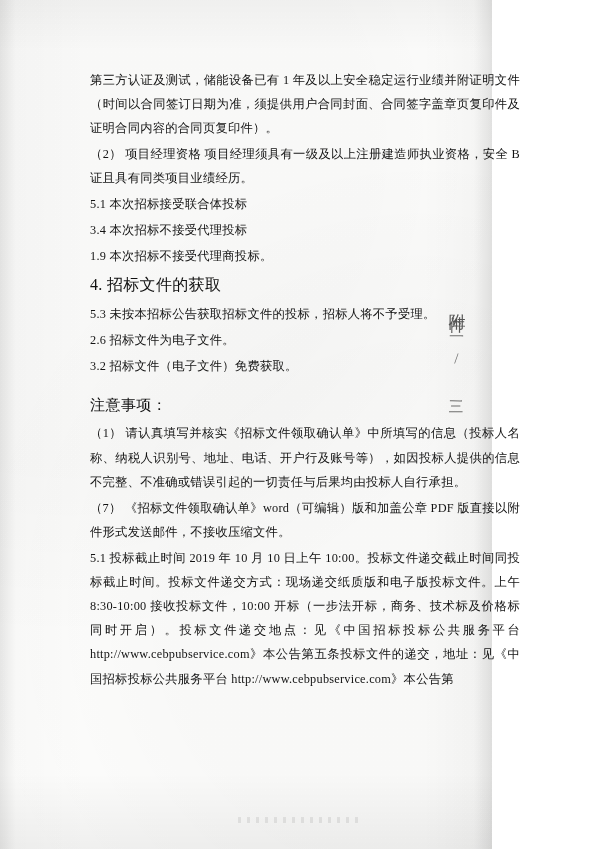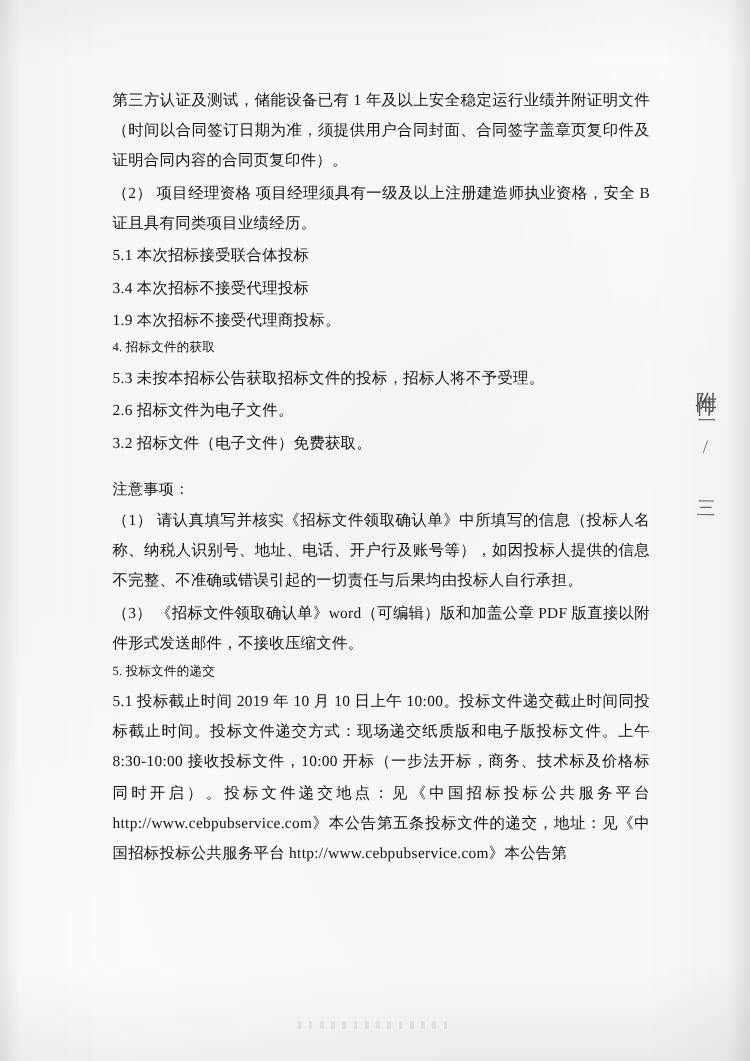--- a/index.html
+++ b/index.html
@@ -9,21 +9,21 @@
   }
   body {
     width: 600px;
     height: 849px;
     overflow: hidden;
     font-family: "Liberation Serif", "DejaVu Serif", serif;
     color: #141414;
   }
   .page {
     position: relative;
-    width: 600px;
+    width: 492px;
     height: 849px;
     background: #fdfdfc;
     background-image:
       radial-gradient(circle at 12% 18%, rgba(0,0,0,0.018) 0 38%, rgba(0,0,0,0) 60%),
       radial-gradient(circle at 86% 72%, rgba(0,0,0,0.02) 0 34%, rgba(0,0,0,0) 62%),
       linear-gradient(to right, rgba(0,0,0,0.02), rgba(0,0,0,0) 18%),
       linear-gradient(to left, rgba(0,0,0,0.03), rgba(0,0,0,0) 14%);
     box-sizing: border-box;
   }
   .paper-shade {
@@ -41,29 +41,29 @@
   }
   .para {
     font-size: 12.3px;
     line-height: 1.97;
     letter-spacing: 0.02em;
     text-align: justify;
     margin: 0 0 1.5px 0;
     color: #131313;
   }
   .heading {
-    font-size: 10px;
+    font-size: 16px;
     line-height: 1.97;
     letter-spacing: 0.02em;
     margin: 0 0 1.5px 0;
     color: #101010;
     font-family: Liberation Serif, serif;
   }
   .note-title {
-    font-size: 12px;
+    font-size: 15px;
     line-height: 2.0;
     letter-spacing: 0.03em;
     margin: 7px 0 1px 0;
     color: #101010;
   }
   .spacer-sm { height: 4px; }
 
   
   .side-mark {
     position: absolute;
@@ -134,23 +134,22 @@
 
     <p class="para">5.3 未按本招标公告获取招标文件的投标，招标人将不予受理。</p>
     <p class="para">2.6 招标文件为电子文件。</p>
     <p class="para">3.2 招标文件（电子文件）免费获取。</p>
 
     <div class="spacer-sm"></div>
 
     <p class="note-title">注意事项：</p>
 
     <p class="para">（1） 请认真填写并核实《招标文件领取确认单》中所填写的信息（投标人名称、纳税人识别号、地址、电话、开户行及账号等），如因投标人提供的信息不完整、不准确或错误引起的一切责任与后果均由投标人自行承担。</p>
-    <p class="para">（3） 《招标文件领取确认单》word（可编辑）版和加盖公章 PDF 版直接以附件形式发送邮件，不接收压缩文件。</p>
+    <p class="para">（7） 《招标文件领取确认单》word（可编辑）版和加盖公章 PDF 版直接以附件形式发送邮件，不接收压缩文件。</p>
 
-    <p class="heading">5. 投标文件的递交</p>
 
     <p class="para">5.1 投标截止时间 2019 年 10 月 10 日上午 10:00。投标文件递交截止时间同投标截止时间。投标文件递交方式：现场递交纸质版和电子版投标文件。上午 8:30-10:00 接收投标文件，10:00 开标（一步法开标，商务、技术标及价格标同时开启）。投标文件递交地点：见《中国招标投标公共服务平台 http://www.cebpubservice.com》本公告第五条投标文件的递交，地址：见《中国招标投标公共服务平台 http://www.cebpubservice.com》本公告第</p>
 
   </div>
 
   <div class="side-mark">
     <span>附件</span>
     <span class="sm2">一 / 三</span>
   </div>
 

